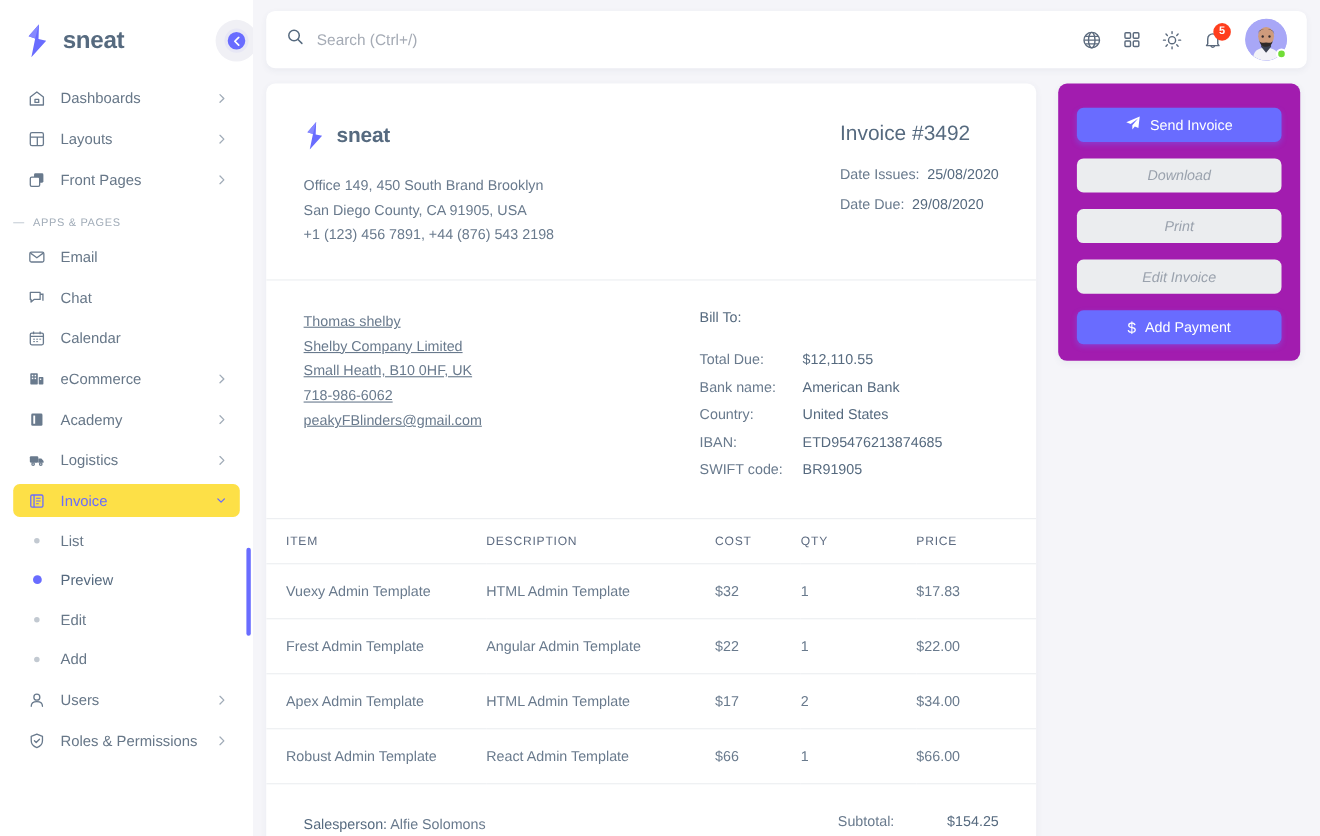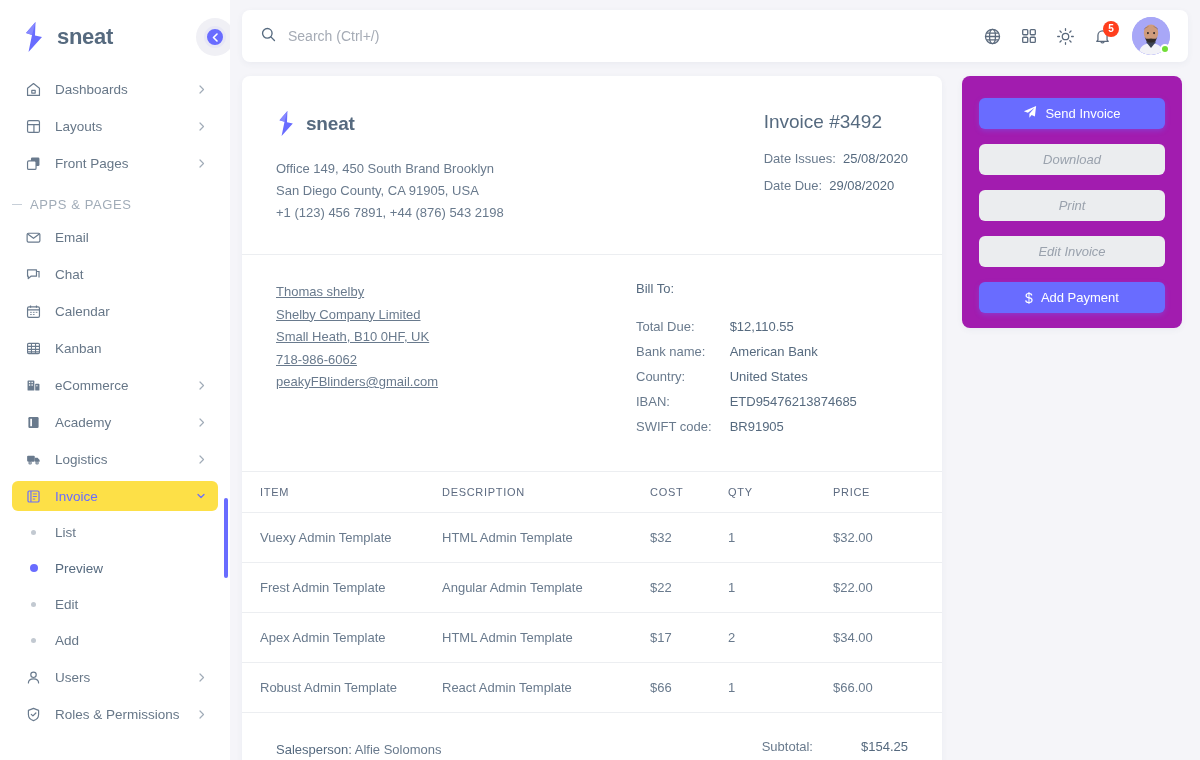--- a/index.html
+++ b/index.html
@@ -65,21 +65,21 @@
   .nav-item.active {
     background: #fde047;
     color: #696cff;
   }
   .nav-item.active .ico, .nav-item.active .chev { color: #696cff; }
 
   .nav-section {
     display: flex; align-items: center;
     gap: 8px;
     padding: 12px 12px 10px 12px;
-    font-size: 13px; letter-spacing: 0.6px;
+    font-size: 10px; letter-spacing: 0.6px;
     color: #a1acb8; text-transform: uppercase;
   }
   .nav-section .dash {
     width: 10px; height: 1px; background: #c7cfd8;
     margin-left: -12px;
   }
 
   .sub-item {
     display: flex; align-items: center;
     height: 28px; margin-bottom: 8px;
@@ -332,29 +332,20 @@
       <span class="ico">
         <svg width="17" height="17" viewBox="0 0 20 20" fill="none" stroke="currentColor" stroke-width="1.4">
           <rect x="3" y="4.5" width="14" height="12.5" rx="1.6"></rect>
           <path d="M3 8 H17 M6.5 2.8 V5.6 M13.5 2.8 V5.6"></path>
           <path d="M6 11 H8 M9.3 11 H11.3 M12.6 11 H14.6 M6 13.6 H8 M9.3 13.6 H11.3" stroke-width="1"></path>
         </svg>
       </span>
       <span class="lbl">Calendar</span>
     </div>
 
-    <div class="nav-item">
-      <span class="ico">
-        <svg width="17" height="17" viewBox="0 0 20 20" fill="none" stroke="currentColor" stroke-width="1.3">
-          <rect x="3" y="4" width="14" height="12" rx="1.4"></rect>
-          <path d="M3 7.5 H17 M3 11 H17 M3 14 H17 M7.6 4 V16 M12.4 4 V16"></path>
-        </svg>
-      </span>
-      <span class="lbl">Kanban</span>
-    </div>
 
     <div class="nav-item">
       <span class="ico">
         <svg width="17" height="17" viewBox="0 0 20 20">
           <rect x="3" y="4" width="8" height="12" rx="0.8" fill="currentColor"></rect>
           <rect x="4.6" y="5.6" width="1.6" height="1.6" fill="#fff"></rect>
           <rect x="7.6" y="5.6" width="1.6" height="1.6" fill="#fff"></rect>
           <rect x="4.6" y="8.6" width="1.6" height="1.6" fill="#fff"></rect>
           <rect x="7.6" y="8.6" width="1.6" height="1.6" fill="#fff"></rect>
           <rect x="12" y="8" width="5" height="8" rx="0.8" fill="currentColor"></rect>
@@ -626,21 +617,21 @@
             <th class="c-qty">QTY</th>
             <th class="c-price">PRICE</th>
           </tr>
         </thead>
         <tbody>
           <tr>
             <td class="c-item">Vuexy Admin Template</td>
             <td class="c-desc">HTML Admin Template</td>
             <td class="c-cost">$32</td>
             <td class="c-qty">1</td>
-            <td class="c-price">$32.00</td>
+            <td class="c-price">$17.83</td>
           </tr>
           <tr>
             <td class="c-item">Frest Admin Template</td>
             <td class="c-desc">Angular Admin Template</td>
             <td class="c-cost">$22</td>
             <td class="c-qty">1</td>
             <td class="c-price">$22.00</td>
           </tr>
           <tr>
             <td class="c-item">Apex Admin Template</td>

